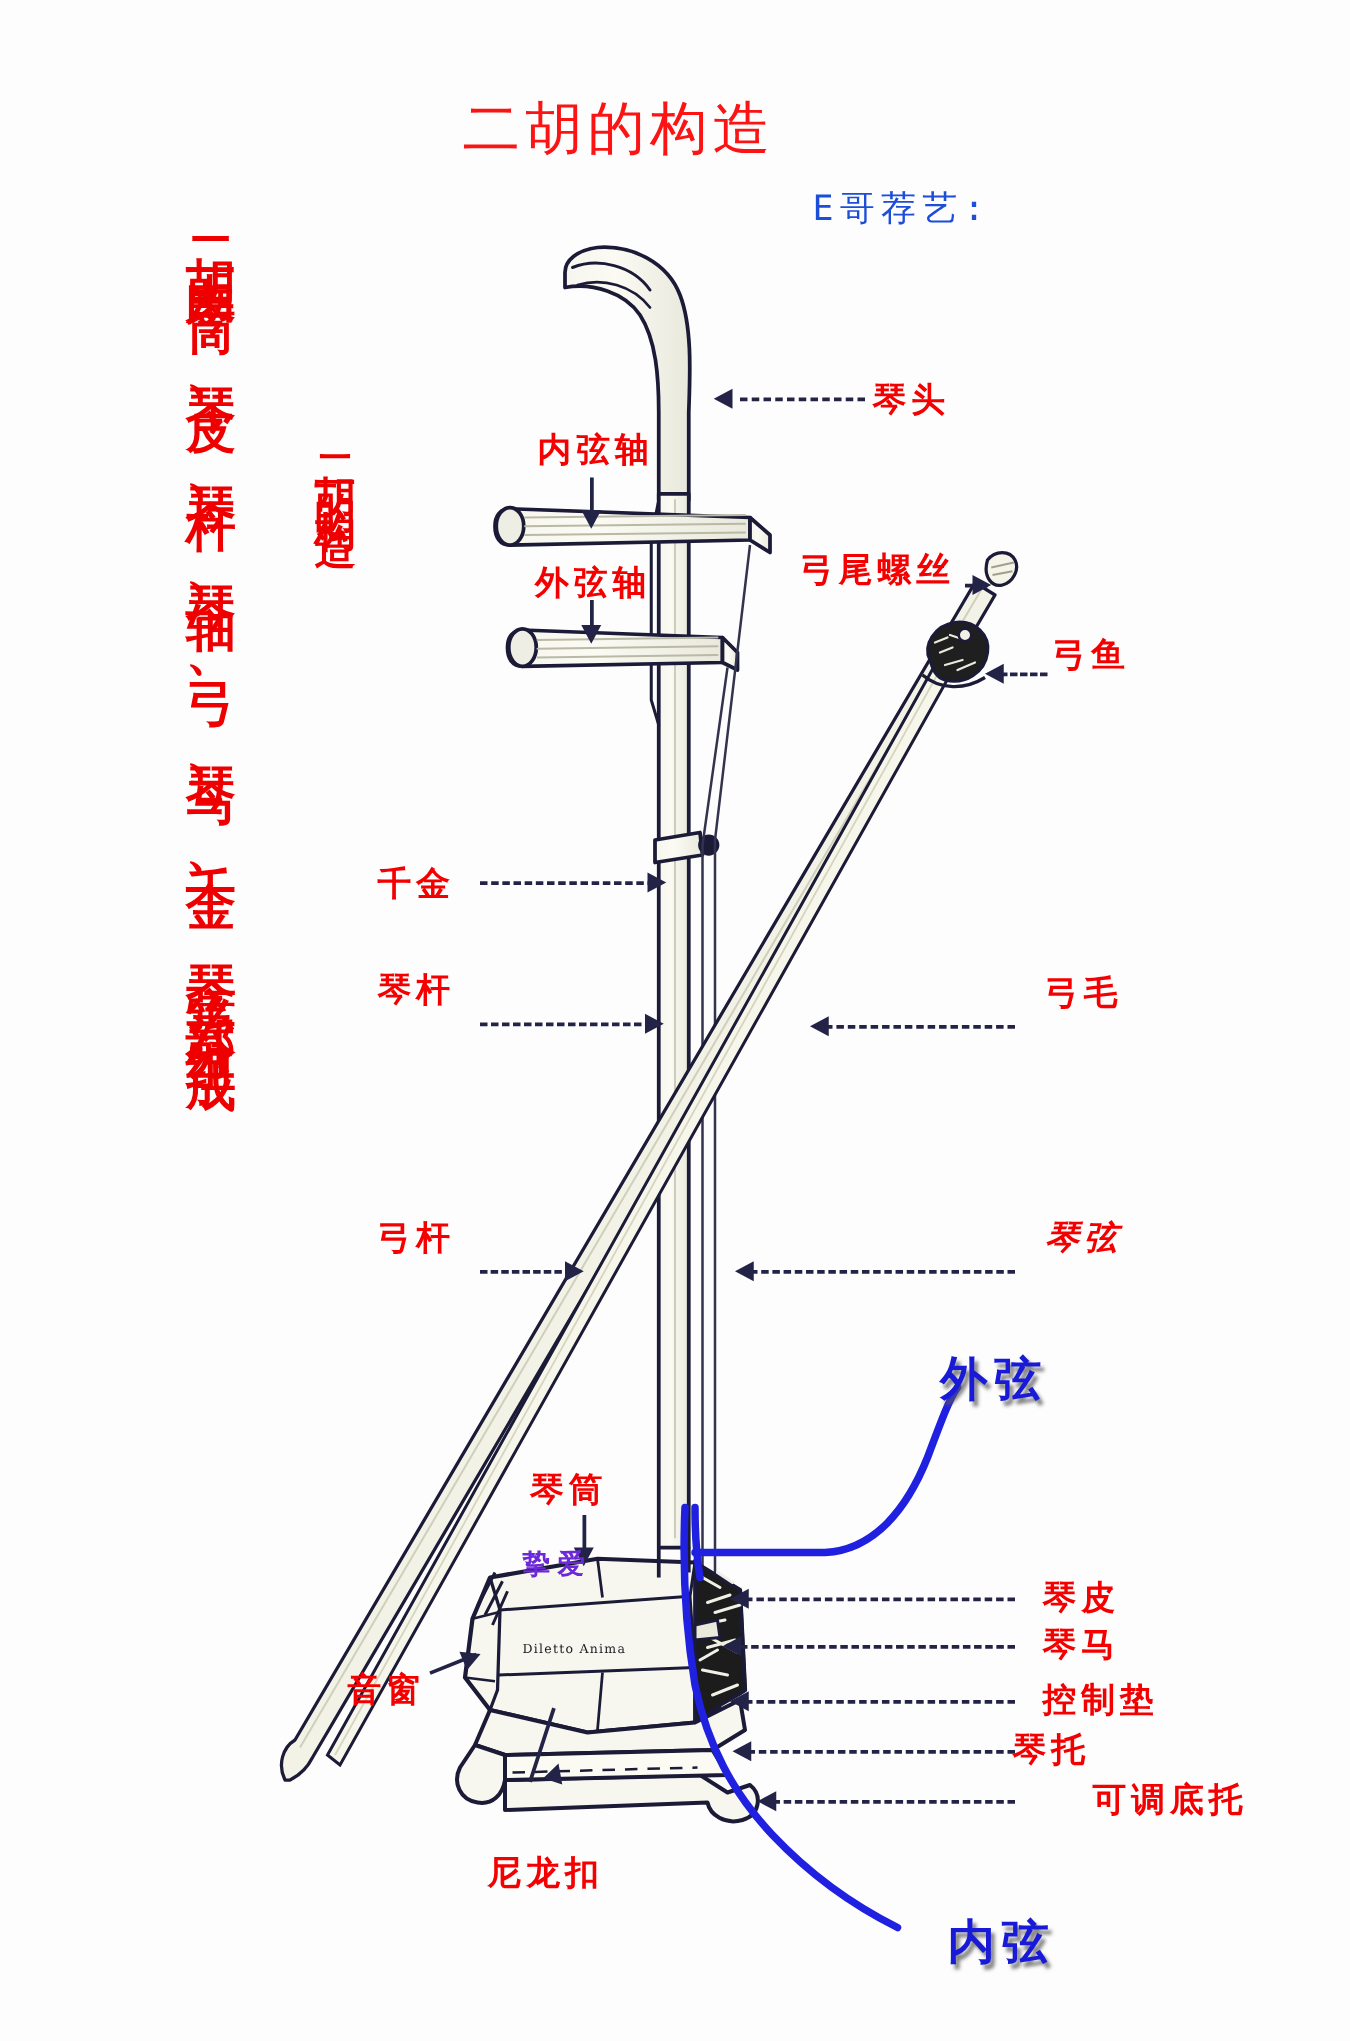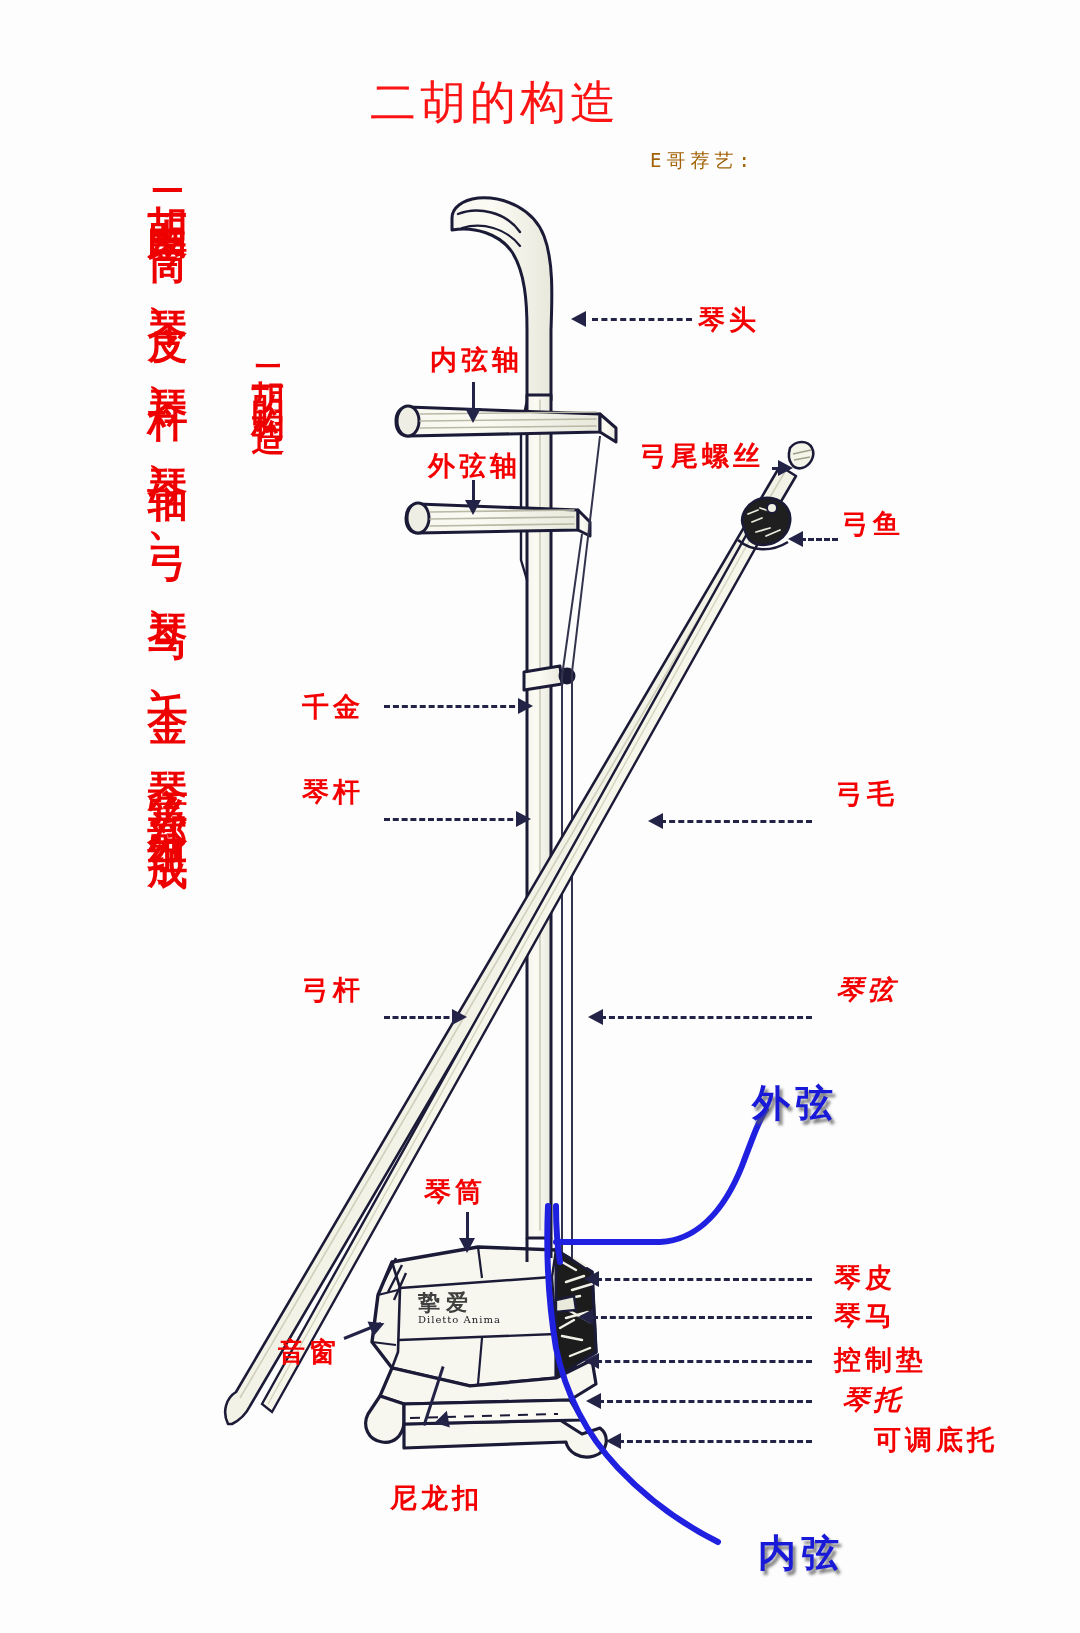--- a/index.html
+++ b/index.html
@@ -21,22 +21,22 @@
   #title {
     left: 370px; top: 72px;
     font-size: 46px;
     color: #fc1414;
     letter-spacing: 4px;
     font-family: "DejaVu Sans", "Liberation Sans", sans-serif;
     white-space: nowrap;
   }
   #subtitle {
     left: 650px; top: 148px;
-    font-size: 19px;
-    color: #a16207;
+    font-size: 28px;
+    color: #1d4ed8;
     letter-spacing: 5px;
     white-space: nowrap;
     font-family: "DejaVu Sans Mono", "Liberation Mono", monospace;
   }
 
   
   .vcol {
     writing-mode: vertical-rl;
     text-orientation: upright;
     color: #ef0000;
@@ -308,22 +308,22 @@
   <div class="abs lbl" style="left:302px; top:774px;">琴杆</div>
   <div class="abs lbl" style="left:836px; top:776px;">弓毛</div>
   <div class="abs lbl" style="left:302px; top:972px;">弓杆</div>
   <div class="abs lbl" style="left:836px; top:972px;font-style:italic;">琴弦</div>
   <div class="abs lbl" style="left:424px; top:1174px;">琴筒</div>
   <div class="abs lbl" style="left:278px; top:1334px;">音窗</div>
   <div class="abs lbl" style="left:390px; top:1480px;">尼龙扣</div>
   <div class="abs lbl" style="left:834px; top:1260px;text-align:center;">琴皮</div>
   <div class="abs lbl" style="left:834px; top:1298px;">琴马</div>
   <div class="abs lbl" style="left:834px; top:1342px;">控制垫</div>
-  <div class="abs lbl" style="left:842px; top:1382px;font-style:italic;">琴托</div>
+  <div class="abs lbl" style="left:810px; top:1382px;">琴托</div>
   <div class="abs lbl" style="left:834px; top:1422px;margin-left:40px;">可调底托</div>
 
   <div class="abs blbl" style="left:752px; top:1078px;">外弦</div>
   <div class="abs blbl" style="left:758px; top:1528px;font-family:Liberation Serif, serif;">内弦</div>
 
-  <div class="abs" style="left:418px; top:1288px; font-size:22px; font-weight:bold; color:#404040; letter-spacing:6px; font-family:'DejaVu Serif','Liberation Serif',serif;">挚爱</div>
+  <div class="abs" style="left:418px; top:1236px; font-size:22px; font-weight:bold; color:#6d28d9; letter-spacing:6px; font-family:'DejaVu Serif','Liberation Serif',serif;">挚爱</div>
   <div class="abs" style="left:418px; top:1314px; font-size:10px; color:#1a1a22; letter-spacing:1px; font-family:'DejaVu Serif','Liberation Serif',serif;">Diletto Anima</div>
 
 </div>
 
 </body></html>

